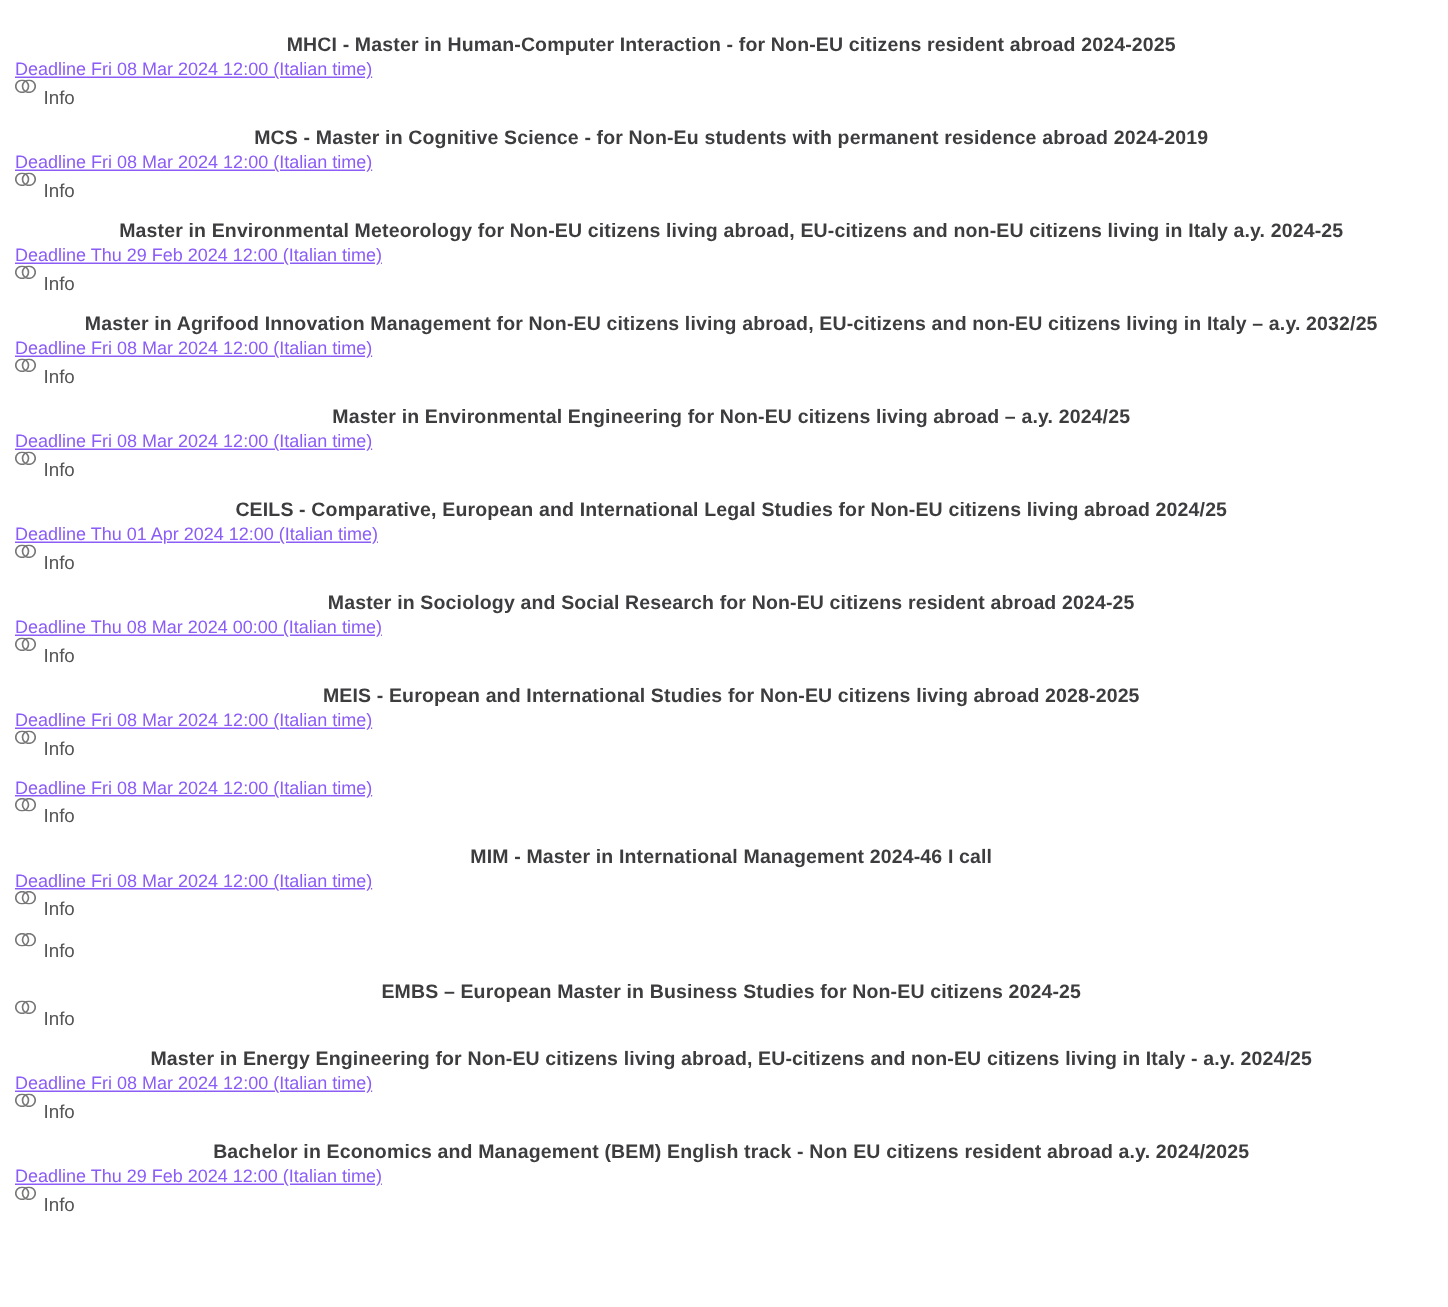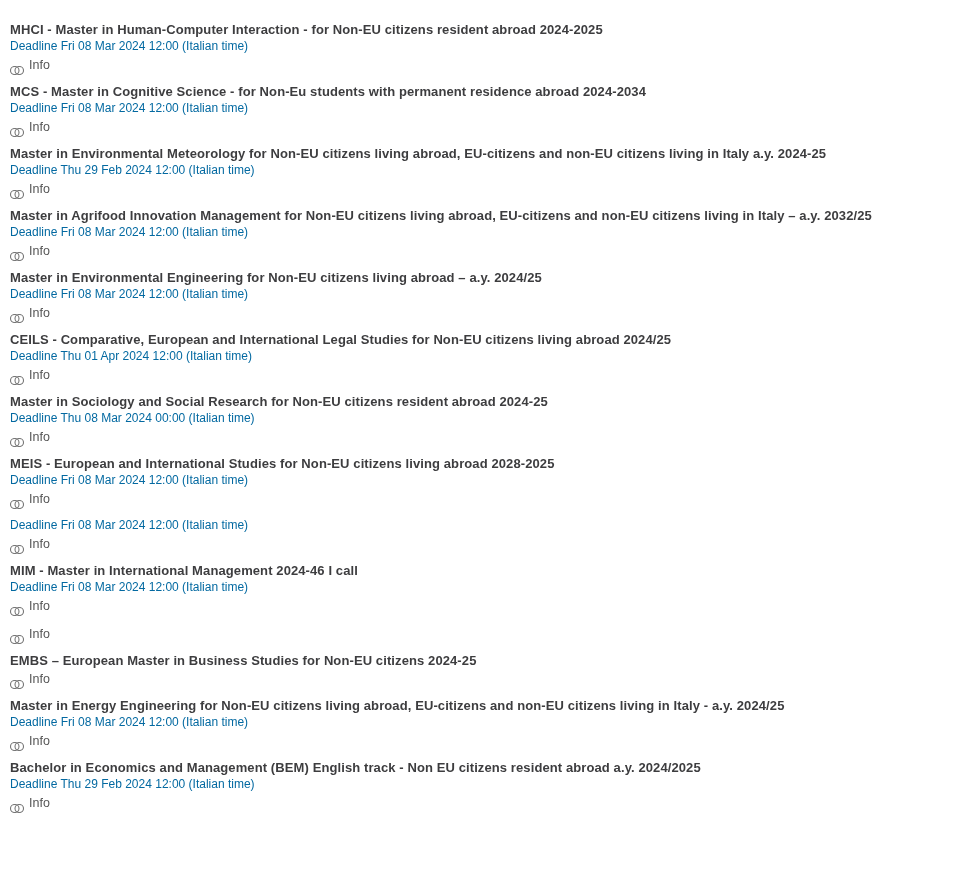--- a/index.html
+++ b/index.html
@@ -19,30 +19,32 @@
   .entry {
     margin-bottom: 8px;
   }
   .title {
     font-size: 13px;
     font-weight: bold;
     color: #3d3d3f;
     line-height: 17px;
     white-space: nowrap;
     letter-spacing: 0.1px;
+    text-align: center;
   }
   .deadline {
     font-size: 12px;
-    color: #0369a1;
+    color: #8b5cf6;
     line-height: 17px;
     white-space: nowrap;
+    text-decoration: underline;
   }
   .info-row {
     display: flex;
-    align-items: flex-end;
+    align-items: flex-start;
     height: 20px;
     width: max-content;
     cursor: pointer;
     color: #555555;
   }
   .info-row .icon {
     display: inline-flex;
     align-items: center;
     margin-right: 5px;
     margin-top: -2px;
@@ -65,21 +67,21 @@
         <svg width="14" height="9" viewBox="0 0 14 9" aria-hidden="true">
           <rect x="0.5" y="0.5" width="8.5" height="8" rx="4" fill="none" stroke="#777777" stroke-width="1.1"></rect>
           <rect x="5" y="0.5" width="8.5" height="8" rx="4" fill="none" stroke="#777777" stroke-width="1.1"></rect>
         </svg>
       </span>
       <span class="info-label">Info</span>
     </div>
   </div>
 
   <div class="entry">
-    <div class="title">MCS - Master in Cognitive Science - for Non-Eu students with permanent residence abroad 2024-2034</div>
+    <div class="title">MCS - Master in Cognitive Science - for Non-Eu students with permanent residence abroad 2024-2019</div>
     <div class="deadline">Deadline Fri 08 Mar 2024 12:00 (Italian time)</div>
     <div class="info-row">
       <span class="icon">
         <svg width="14" height="9" viewBox="0 0 14 9" aria-hidden="true">
           <rect x="0.5" y="0.5" width="8.5" height="8" rx="4" fill="none" stroke="#777777" stroke-width="1.1"></rect>
           <rect x="5" y="0.5" width="8.5" height="8" rx="4" fill="none" stroke="#777777" stroke-width="1.1"></rect>
         </svg>
       </span>
       <span class="info-label">Info</span>
     </div>

